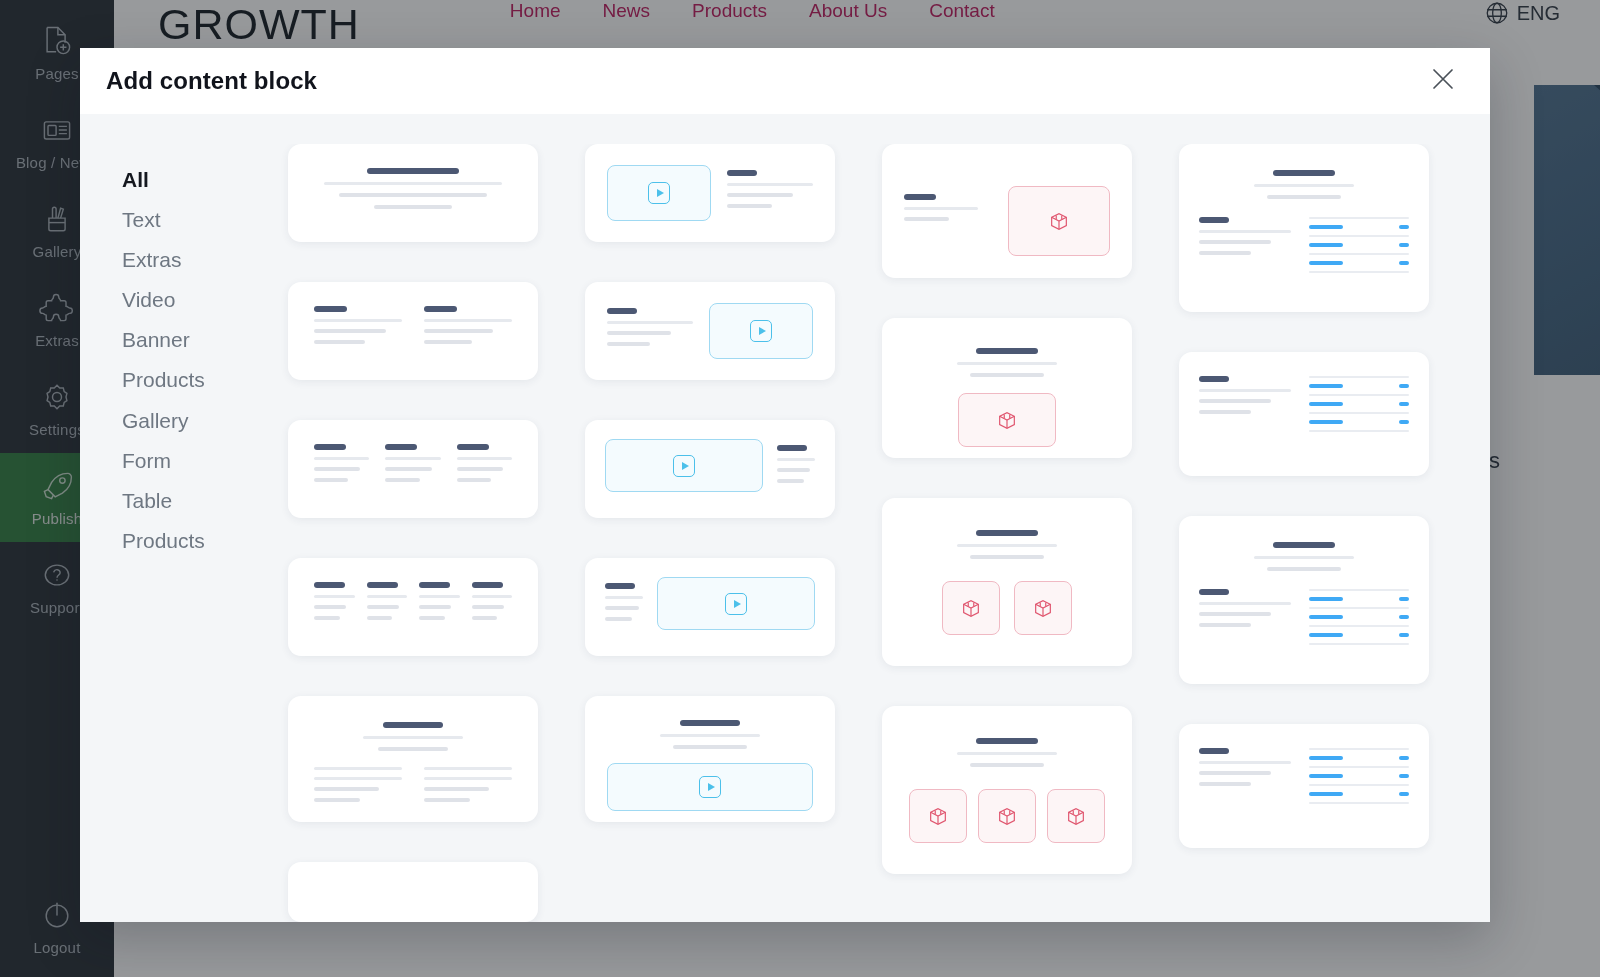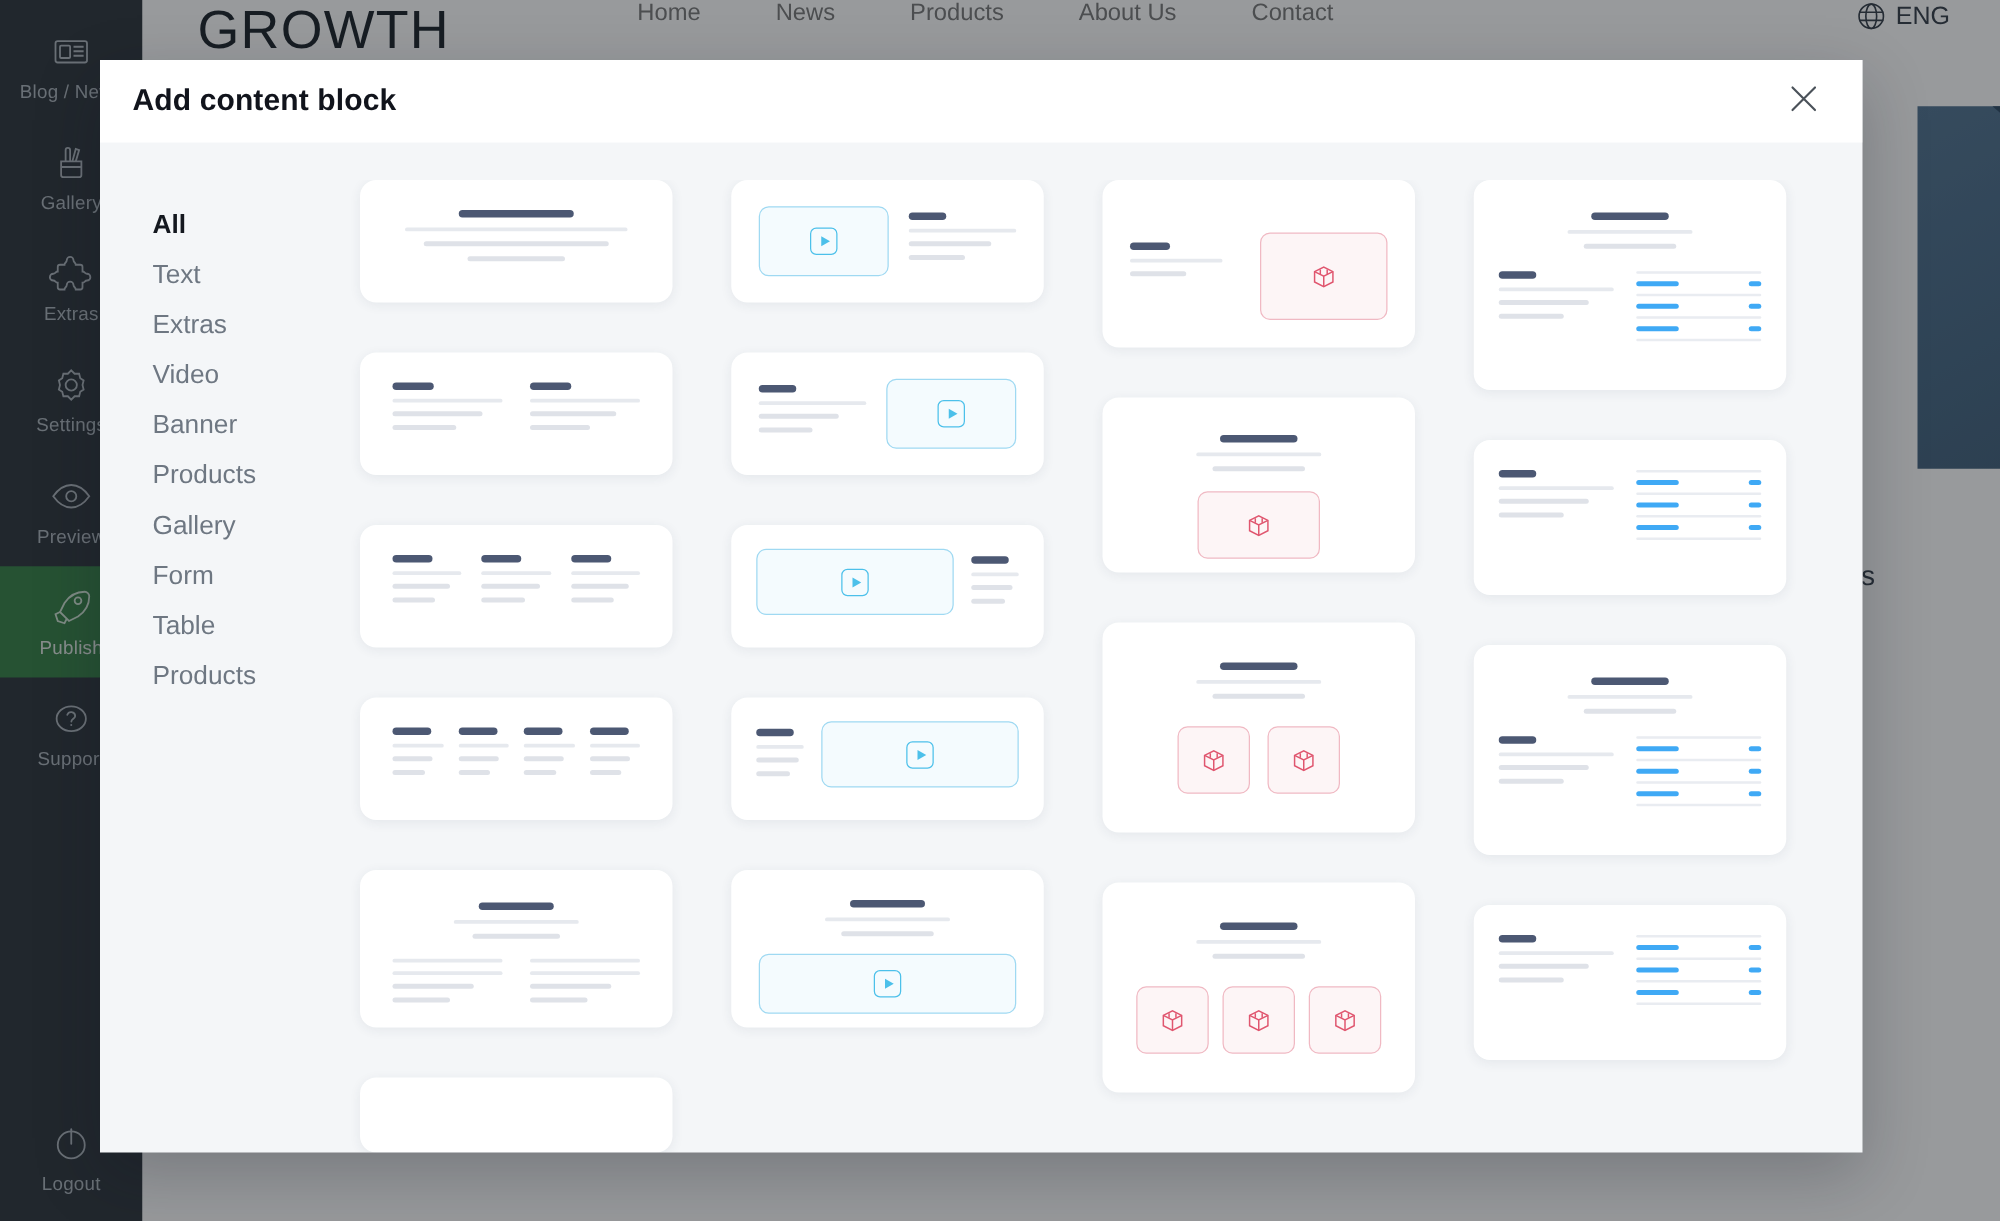--- a/index.html
+++ b/index.html
@@ -48,23 +48,23 @@
     height: 82px;
     display: flex; align-items: flex-start;
     padding: 0 40px 0 44px;
   }
   .brand {
     font-size: 43px; letter-spacing: 1px;
     font-weight: 400; color: #111821;
     font-family: "Liberation Sans", sans-serif;
   }
   .site-nav {
-    display: flex; gap: 60px;
+    display: flex; gap: 42px;
     margin-left: 150px;
-    font-size: 19px; color: #737373;
+    font-size: 19px; color: #be185d;
   }
   .lang {
     margin-left: auto; display: flex; align-items: center; gap: 7px;
     font-size: 20px; color: #2b3440;
   }
   .lang svg { width: 26px; height: 26px; display:block; }
   .hero {
     position: absolute; left: 1420px; top: 85px;
     width: 180px; height: 290px;
     background: linear-gradient(150deg,#4a6d8c 0%, #3d5f7d 60%, #37566f 100%);
@@ -191,20 +191,32 @@
   .row { display: flex; }
   .fill { flex: 1; }
 </style>
 </head>
 <body>
 
 <div id="app">
 
   <div class="sidebar">
 
+    <div class="nav-item">
+      <span class="nav-ico">
+        <svg viewBox="0 0 40 40" fill="none" stroke="#aab2ba" stroke-width="1.6">
+          <path d="M9 5h12l8 8v9"></path>
+            <path d="M9 5v27h10"></path>
+            <path d="M21 5v8h8"></path>
+          <circle cx="27" cy="27" r="7"></circle>
+            <path d="M27 23.5v7M23.5 27h7"></path>
+        </svg>
+      </span>
+      <span class="nav-label">Pages</span>
+    </div>
 
     <div class="nav-item">
       <span class="nav-ico">
         <svg viewBox="0 0 40 40" fill="none" stroke="#aab2ba" stroke-width="1.6">
           <rect x="6" y="11" width="28" height="19" rx="2"></rect>
           <rect x="10" y="15" width="9" height="11" rx="1"></rect>
           <path d="M22 16h9M22 20h9M22 24h9"></path>
         </svg>
       </span>
       <span class="nav-label">Blog / News</span>
@@ -234,29 +246,20 @@
     <div class="nav-item">
       <span class="nav-ico">
         <svg viewBox="0 0 40 40" fill="none" stroke="#aab2ba" stroke-width="1.6">
           <path d="M20 7l3 3h4l1 4 3 2-1 4 1 4-3 2-1 4h-4l-3 3-3-3h-4l-1-4-3-2 1-4-1-4 3-2 1-4h4z"></path>
           <circle cx="20" cy="20" r="5"></circle>
         </svg>
       </span>
       <span class="nav-label">Settings</span>
     </div>
 
-    <div class="nav-item">
-      <span class="nav-ico">
-        <svg viewBox="0 0 40 40" fill="none" stroke="#aab2ba" stroke-width="1.6">
-          <path d="M4 20c5-7 11-10 16-10s11 3 16 10c-5 7-11 10-16 10S9 27 4 20z"></path>
-          <circle cx="20" cy="20" r="4.5"></circle>
-        </svg>
-      </span>
-      <span class="nav-label">Preview</span>
-    </div>
 
     <div class="nav-item active">
       <span class="nav-ico">
         <svg viewBox="0 0 40 40" fill="none" stroke="#cfe3d3" stroke-width="1.6">
           <path d="M32 6c-8 0-14 4-18 10l-4 8 8 8 8-4c6-4 10-10 10-18 0-2-2-4-4-4z"></path>
           <circle cx="26" cy="14" r="3"></circle>
           <path d="M10 24l-4 2 2 6 6 2 2-4"></path>
         </svg>
       </span>
       <span class="nav-label">Publish</span>

